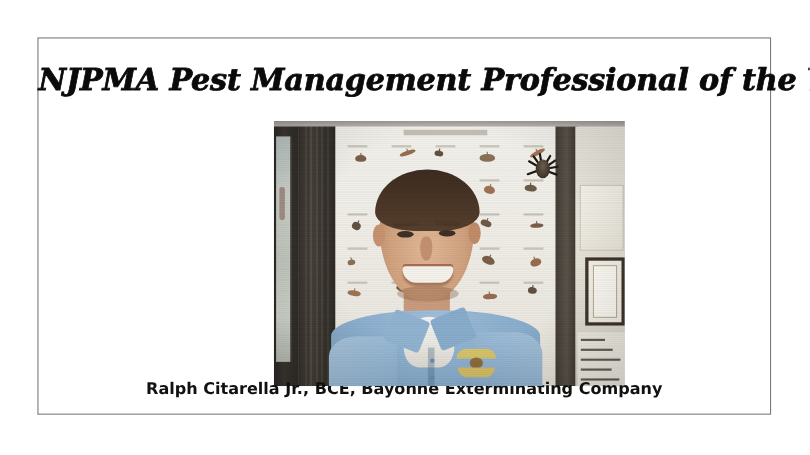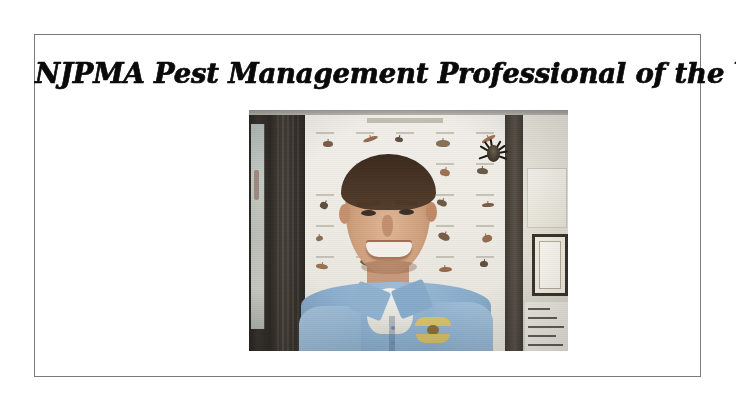--- a/index.html
+++ b/index.html
@@ -440,15 +440,16 @@
       <div class="photo-layer ph-eye-l"></div>
       <div class="photo-layer ph-eye-r"></div>
       <div class="photo-layer ph-nose"></div>
       <div class="photo-layer ph-mouth"></div>
       <div class="photo-layer ph-chin-shadow"></div>
 
       <div class="photo-layer ph-grain"></div>
       <div class="photo-layer ph-vignette"></div>
     </figure>
 
+    <div id="photo-caption">Ralph Citarella Jr., BCE, Bayonne Exterminating Company</div>
 
   </div>
 </div>
 
 </body></html>

